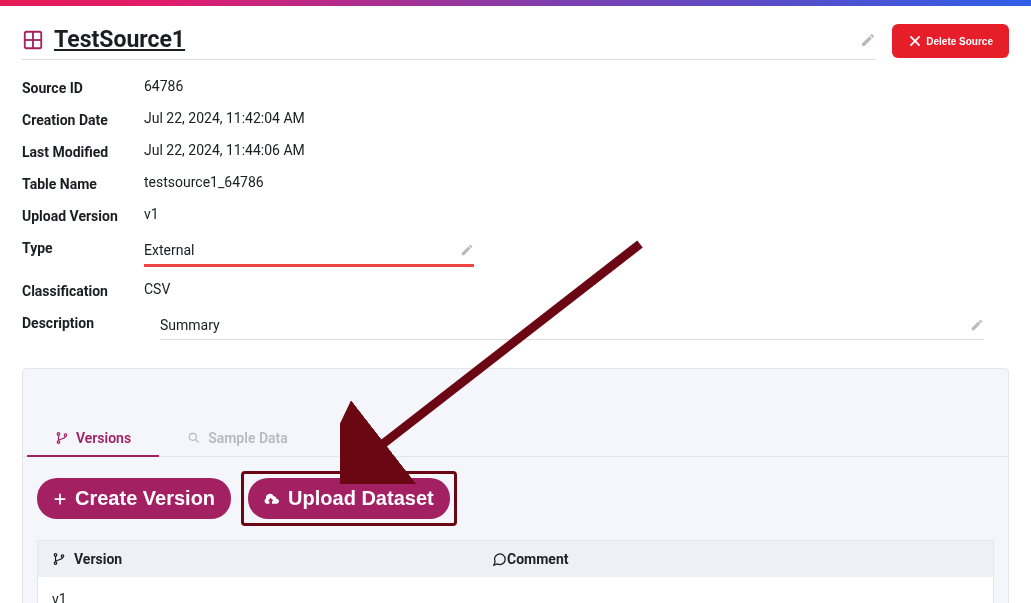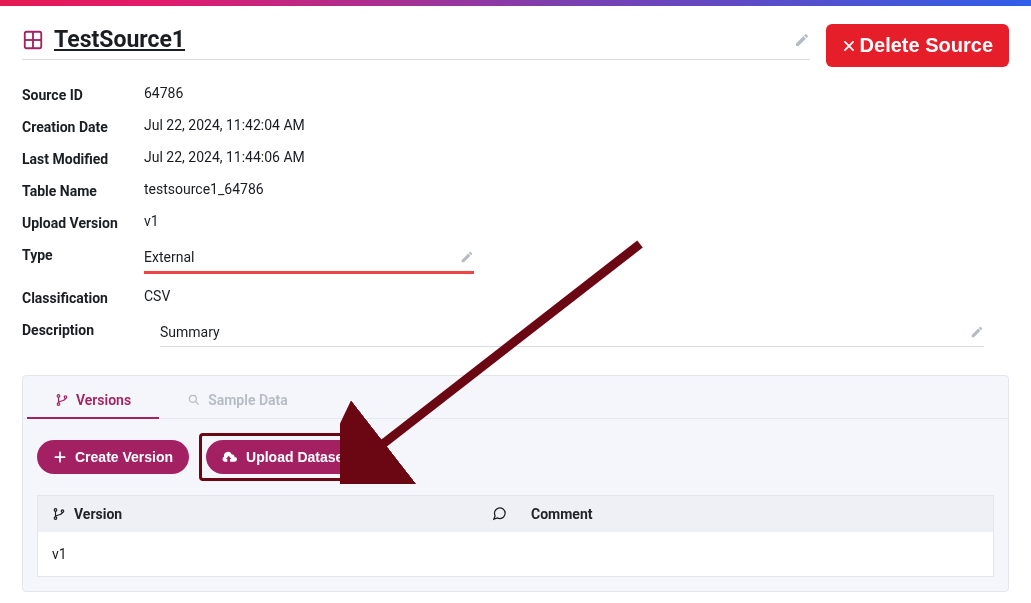--- a/index.html
+++ b/index.html
@@ -48,21 +48,21 @@
   .pencil {
     color: #b5bbc2;
     cursor: pointer;
   }
   .delete-btn {
     background: #e61e2a;
     color: #fff;
     border: none;
     border-radius: 6px;
     padding: 10px 16px;
-    font-size: 20px;
+    font-size: 10px;
     font-weight: 600;
     display: flex;
     align-items: center;
     gap: 4px;
     cursor: pointer;
   }
   .meta-table {
     display: grid;
     grid-template-columns: 122px 1fr;
     row-gap: 14px;
@@ -112,20 +112,21 @@
   .tab {
     display: flex;
     align-items: center;
     gap: 7px;
     font-size: 14px;
     font-weight: 600;
     padding: 6px 8px 10px 8px;
     cursor: pointer;
     color: #b5bbc2;
     position: relative;
+    margin-top: 45px;
   }
   .tab.active {
     color: #a32163;
   }
   .tab.active::after {
     content: "";
     position: absolute;
     left: -20px; right: -20px; bottom: -1px;
     height: 2px;
     background: #a32163;
@@ -135,21 +136,21 @@
     gap: 10px;
     padding: 14px 14px 14px 14px;
     align-items: center;
   }
   .pill-btn {
     background: #a32163;
     color: #fff;
     border: none;
     border-radius: 20px;
     padding: 9px 16px;
-    font-size: 14px;
+    font-size: 20px;
     font-weight: 600;
     display: flex;
     align-items: center;
     gap: 8px;
     cursor: pointer;
   }
   .upload-wrap {
     display: inline-block;
     padding: 4px;
     border: 3px solid #6b0712;
@@ -163,21 +164,21 @@
     overflow: hidden;
   }
   .table-head {
     display: flex;
     background: #eef0f5;
     padding: 10px 14px;
     font-weight: 700;
     font-size: 14px;
   }
   .table-head .col-version { width: 440px; display:flex; align-items:center; gap:8px;}
-  .table-head .col-comment { flex:1; display:flex; align-items:flex-start; gap:24px;}
+  .table-head .col-comment { flex:1; display:flex; align-items:flex-end; gap:0;}
   .table-row {
     display:flex;
     padding: 14px 14px;
     font-size: 14px;
     color:#1a1d21;
   }
   .table-row .col-version { width: 440px; }
   .table-row .col-comment { flex:1; }
 
   

